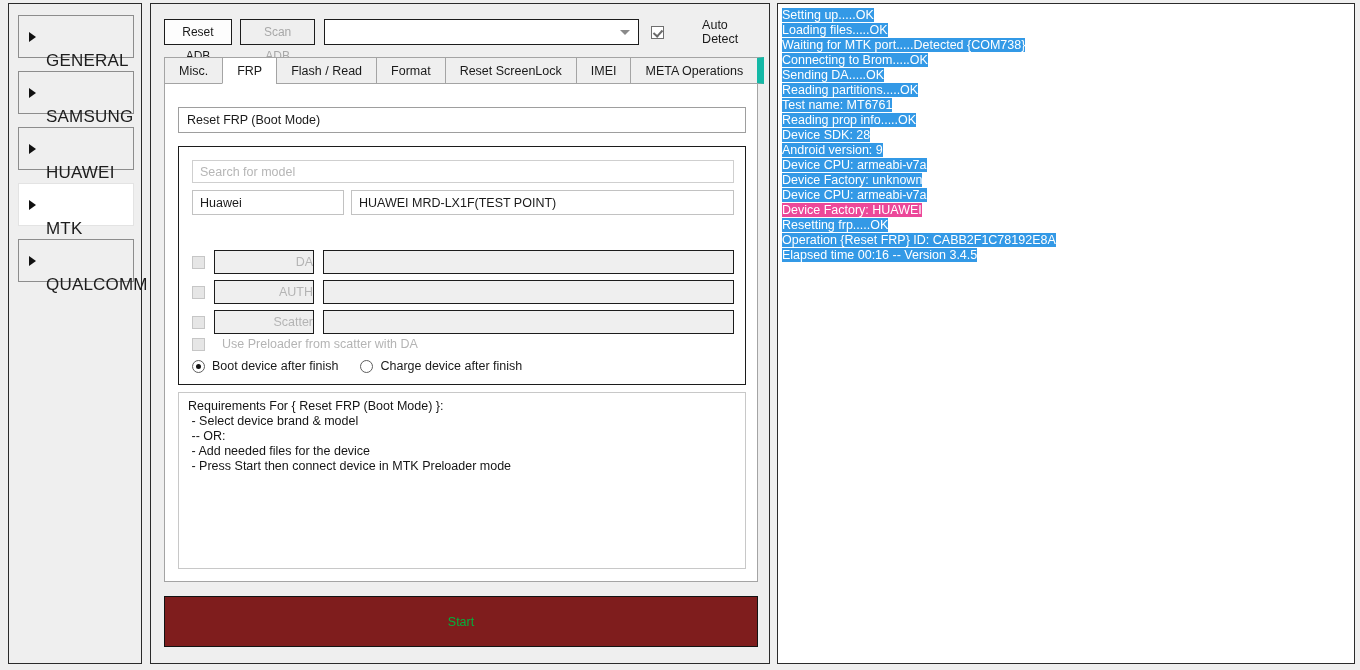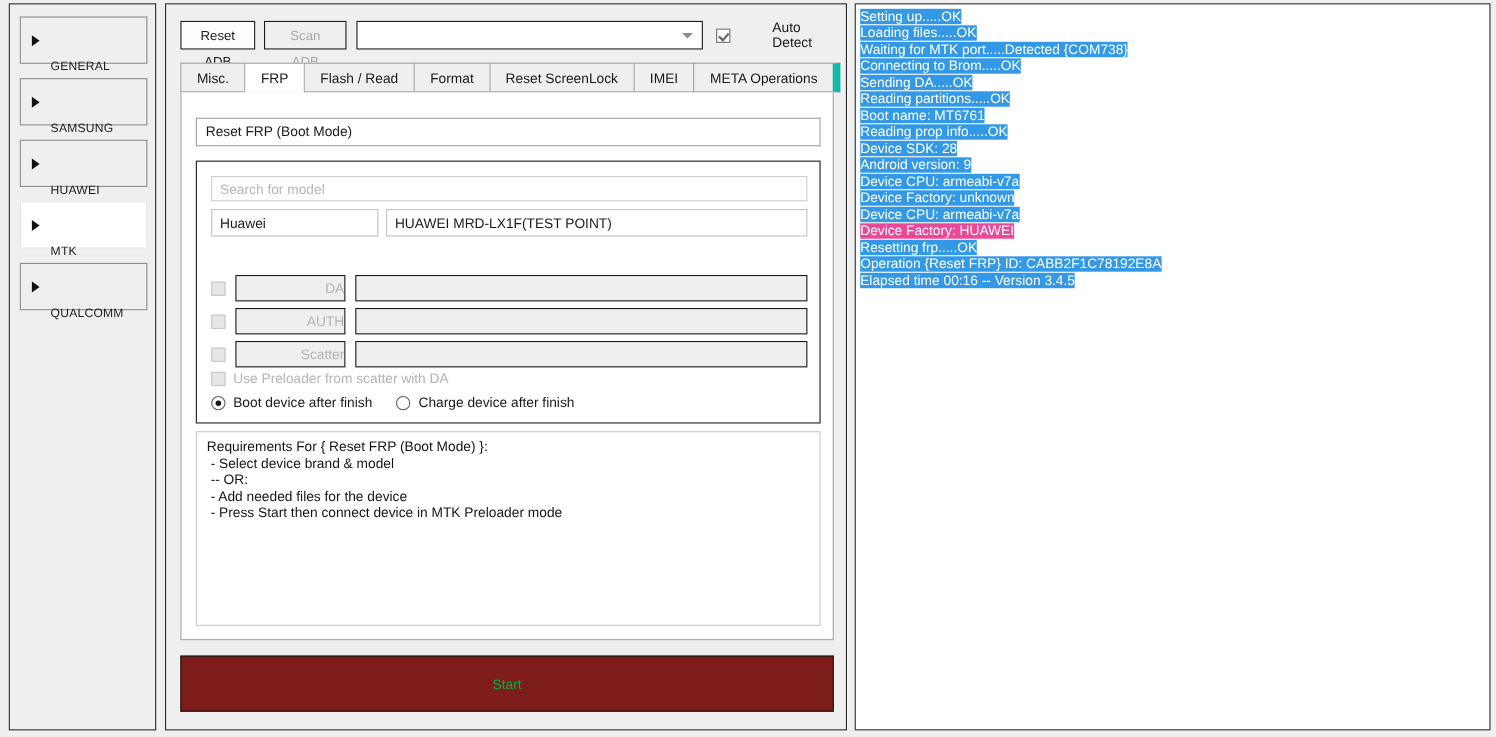--- a/index.html
+++ b/index.html
@@ -45,21 +45,21 @@
     border: 1px solid #e3e3e3;
   }
   .side-item .tri {
     width: 0; height: 0;
     border-left: 7px solid #111;
     border-top: 5px solid transparent;
     border-bottom: 5px solid transparent;
     flex: 0 0 auto;
   }
   .side-item .lbl {
-    font-size: 11px;
+    font-size: 17px;
     color: #1d1d1d;
     letter-spacing: .2px;
     margin-top: 48px;
   }
 
   
   .center {
     position: absolute;
     left: 150px; top: 3px;
     width: 620px; height: 661px;
@@ -263,21 +263,21 @@
     cursor: default;
   }
   .filerow .ftext {
     flex: 1; height: 24px;
     background: #efefef;
     border: 1px solid #1c1c1c;
   }
   .preloader-row {
     position: absolute;
     left: 13px; top: 190px;
-    display: flex; align-items: center; gap: 7px;
+    display: flex; align-items: center; gap: 17px;
   }
   .preloader-row .plabel { color: #b4b4b4; font-size: 12.5px; }
   .radio-row {
     position: absolute;
     left: 13px; top: 212px;
     display: flex; align-items: center;
     gap: 7px;
     font-size: 12.5px;
   }
   .radio {
@@ -464,21 +464,21 @@
   </div>
 
   <div class="logpanel">
     <div id="log-lines">
         <div class="logline"><span class="sel" style="background: rgb(51, 153, 230);">Setting up.....OK</span></div>
         <div class="logline"><span class="sel" style="background: rgb(51, 153, 230);">Loading files.....OK</span></div>
         <div class="logline"><span class="sel" style="background: rgb(51, 153, 230);">Waiting for MTK port.....Detected {COM738}</span></div>
         <div class="logline"><span class="sel" style="background: rgb(51, 153, 230);">Connecting to Brom.....OK</span></div>
         <div class="logline"><span class="sel" style="background: rgb(51, 153, 230);">Sending DA.....OK</span></div>
         <div class="logline"><span class="sel" style="background: rgb(51, 153, 230);">Reading partitions.....OK</span></div>
-        <div class="logline"><span class="sel" style="background: rgb(51, 153, 230);">Boot name: MT6761</span></div>
+        <div class="logline"><span class="sel" style="background: rgb(51, 153, 230);">Test name: MT6761</span></div>
         <div class="logline"><span class="sel" style="background: rgb(51, 153, 230);">Reading prop info.....OK</span></div>
         <div class="logline"><span class="sel" style="background: rgb(51, 153, 230);">Device SDK: 28</span></div>
         <div class="logline"><span class="sel" style="background: rgb(51, 153, 230);">Android version: 9</span></div>
         <div class="logline"><span class="sel" style="background: rgb(51, 153, 230);">Device CPU: armeabi-v7a</span></div>
         <div class="logline"><span class="sel" style="background: rgb(51, 153, 230);">Device Factory: unknown</span></div>
         <div class="logline"><span class="sel" style="background: rgb(51, 153, 230);">Device CPU: armeabi-v7a</span></div>
         <div class="logline"><span class="sel" style="background: #ec4899;">Device Factory: HUAWEI</span></div>
         <div class="logline"><span class="sel" style="background: rgb(51, 153, 230);">Resetting frp.....OK</span></div>
         <div class="logline"><span class="sel" style="background: rgb(51, 153, 230);">Operation {Reset FRP} ID: CABB2F1C78192E8A</span></div>
         <div class="logline"><span class="sel" style="background: rgb(51, 153, 230);">Elapsed time 00:16 -- Version 3.4.5</span></div>

